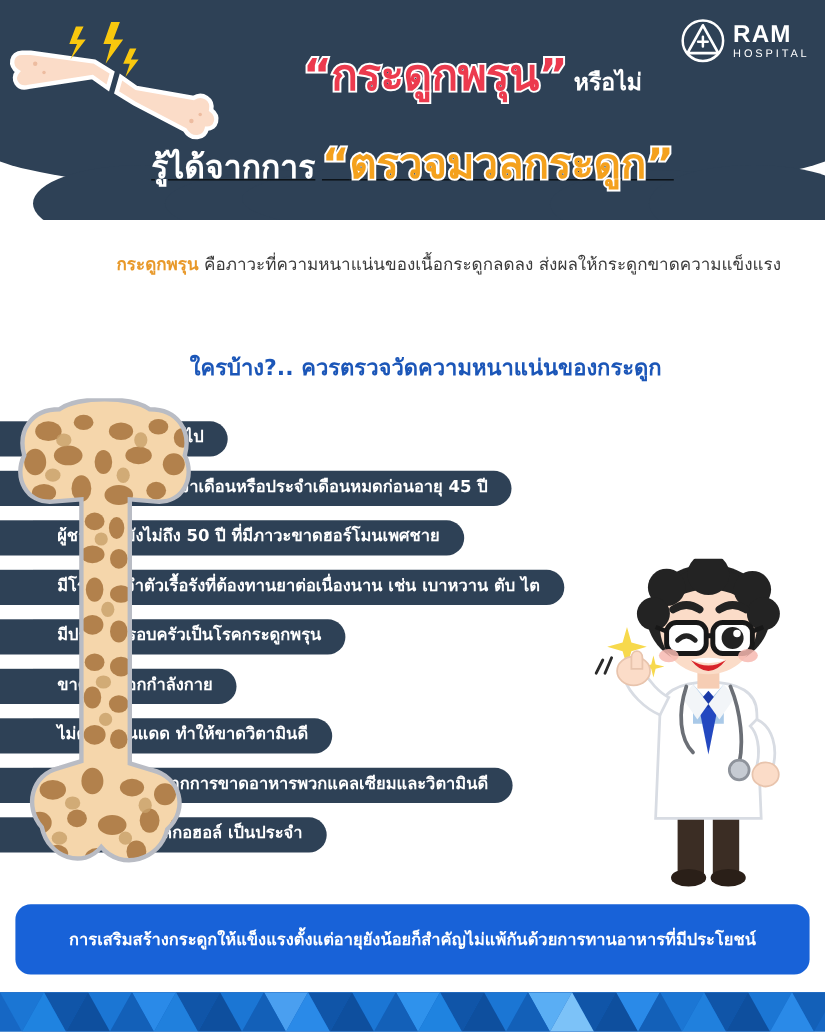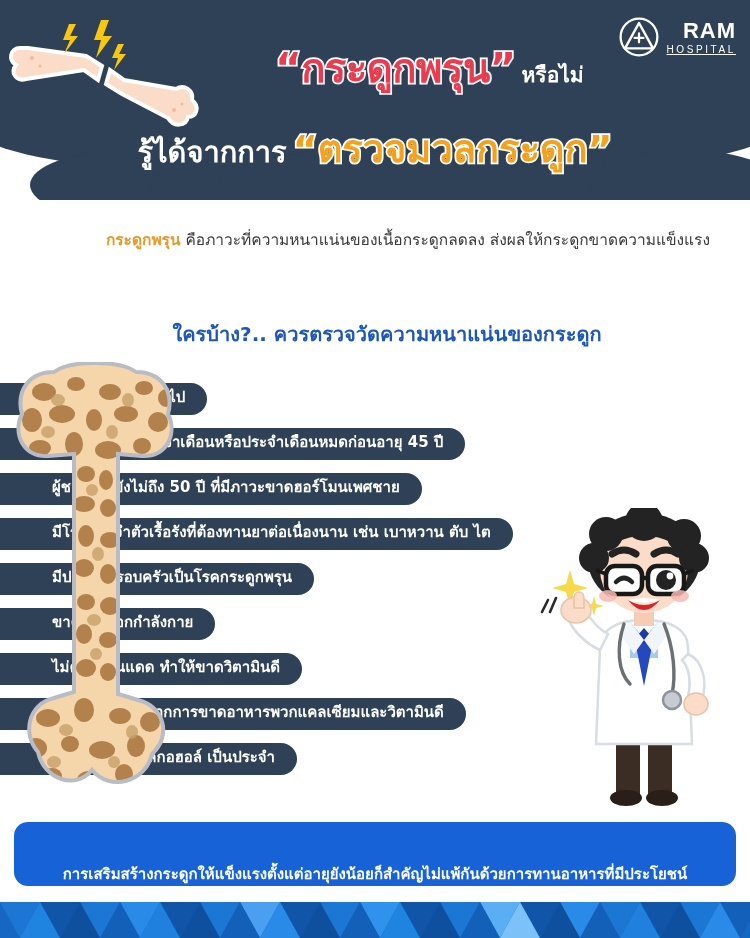--- a/index.html
+++ b/index.html
@@ -30,39 +30,37 @@
   .s4 { width: 210px; height: 62px; left: 500px; top: 155px; }
   .s5 { width: 190px; height: 70px; left: 590px; top: 150px; }
 
   
   .logo { position: absolute; right: 14px; top: 16px; display: flex; align-items: center; gap: 6px; }
   .logo-mark { width: 42px; height: 42px; }
   .logo-text { display: flex; flex-direction: column; line-height: 1; }
   .logo-ram {
     color: #ffffff; font-size: 22px; font-weight: bold; letter-spacing: 1px;
     font-family: "Liberation Sans", sans-serif;
-    text-align: right;
   }
   .logo-hosp {
     color: #ffffff; font-size: 10px; letter-spacing: 2.6px; margin-top: 3px;
     font-family: "Liberation Sans", sans-serif;
-    text-decoration: underline;
   }
 
   
   .bone-art { position: absolute; left: 6px; top: 18px; width: 200px; height: 120px; }
 
   
   .title-line1 {
     position: absolute; left: 0; top: 36px; width: 750px;
     text-align: center; padding-left: 109px;
   }
   .title-line2 {
     position: absolute; left: 0; top: 118px; width: 750px;
-    text-align: center; 
+    text-align: center;  text-decoration: underline;
   }
   .t-red {
     font-size: 40px; font-weight: bold; color: #ec3a4e;
     -webkit-text-stroke: 3.5px #ffffff; paint-order: stroke fill;
     letter-spacing: -0.5px;
   }
   .t-gold {
     font-size: 38px; font-weight: bold; color: #f4a11d;
     -webkit-text-stroke: 3.5px #ffffff; paint-order: stroke fill;
   }
@@ -108,21 +106,21 @@
   
   .bone-big { position: absolute; left: 14px; top: 362px; width: 170px; height: 452px; z-index: 5; }
 
   
   .doctor { position: absolute; left: 538px; top: 508px; width: 208px; height: 300px; z-index: 4; }
 
   
   .banner {
     position: absolute; left: 14px; top: 822px; width: 722px; height: 64px;
     background: #1862d8; border-radius: 14px;
-    display: flex; flex-direction: column; align-items: center; justify-content: flex-end;
+    display: flex; flex-direction: column; align-items: center; justify-content: center;
     color: #ffffff; font-size: 15px; font-weight: bold; line-height: 1.6;
     text-align: center;
   }
 
   
   .footer {
     position: absolute; left: 0; bottom: 0; width: 750px; height: 36px;
     background: #1667c4; overflow: hidden;
   }
 </style>

